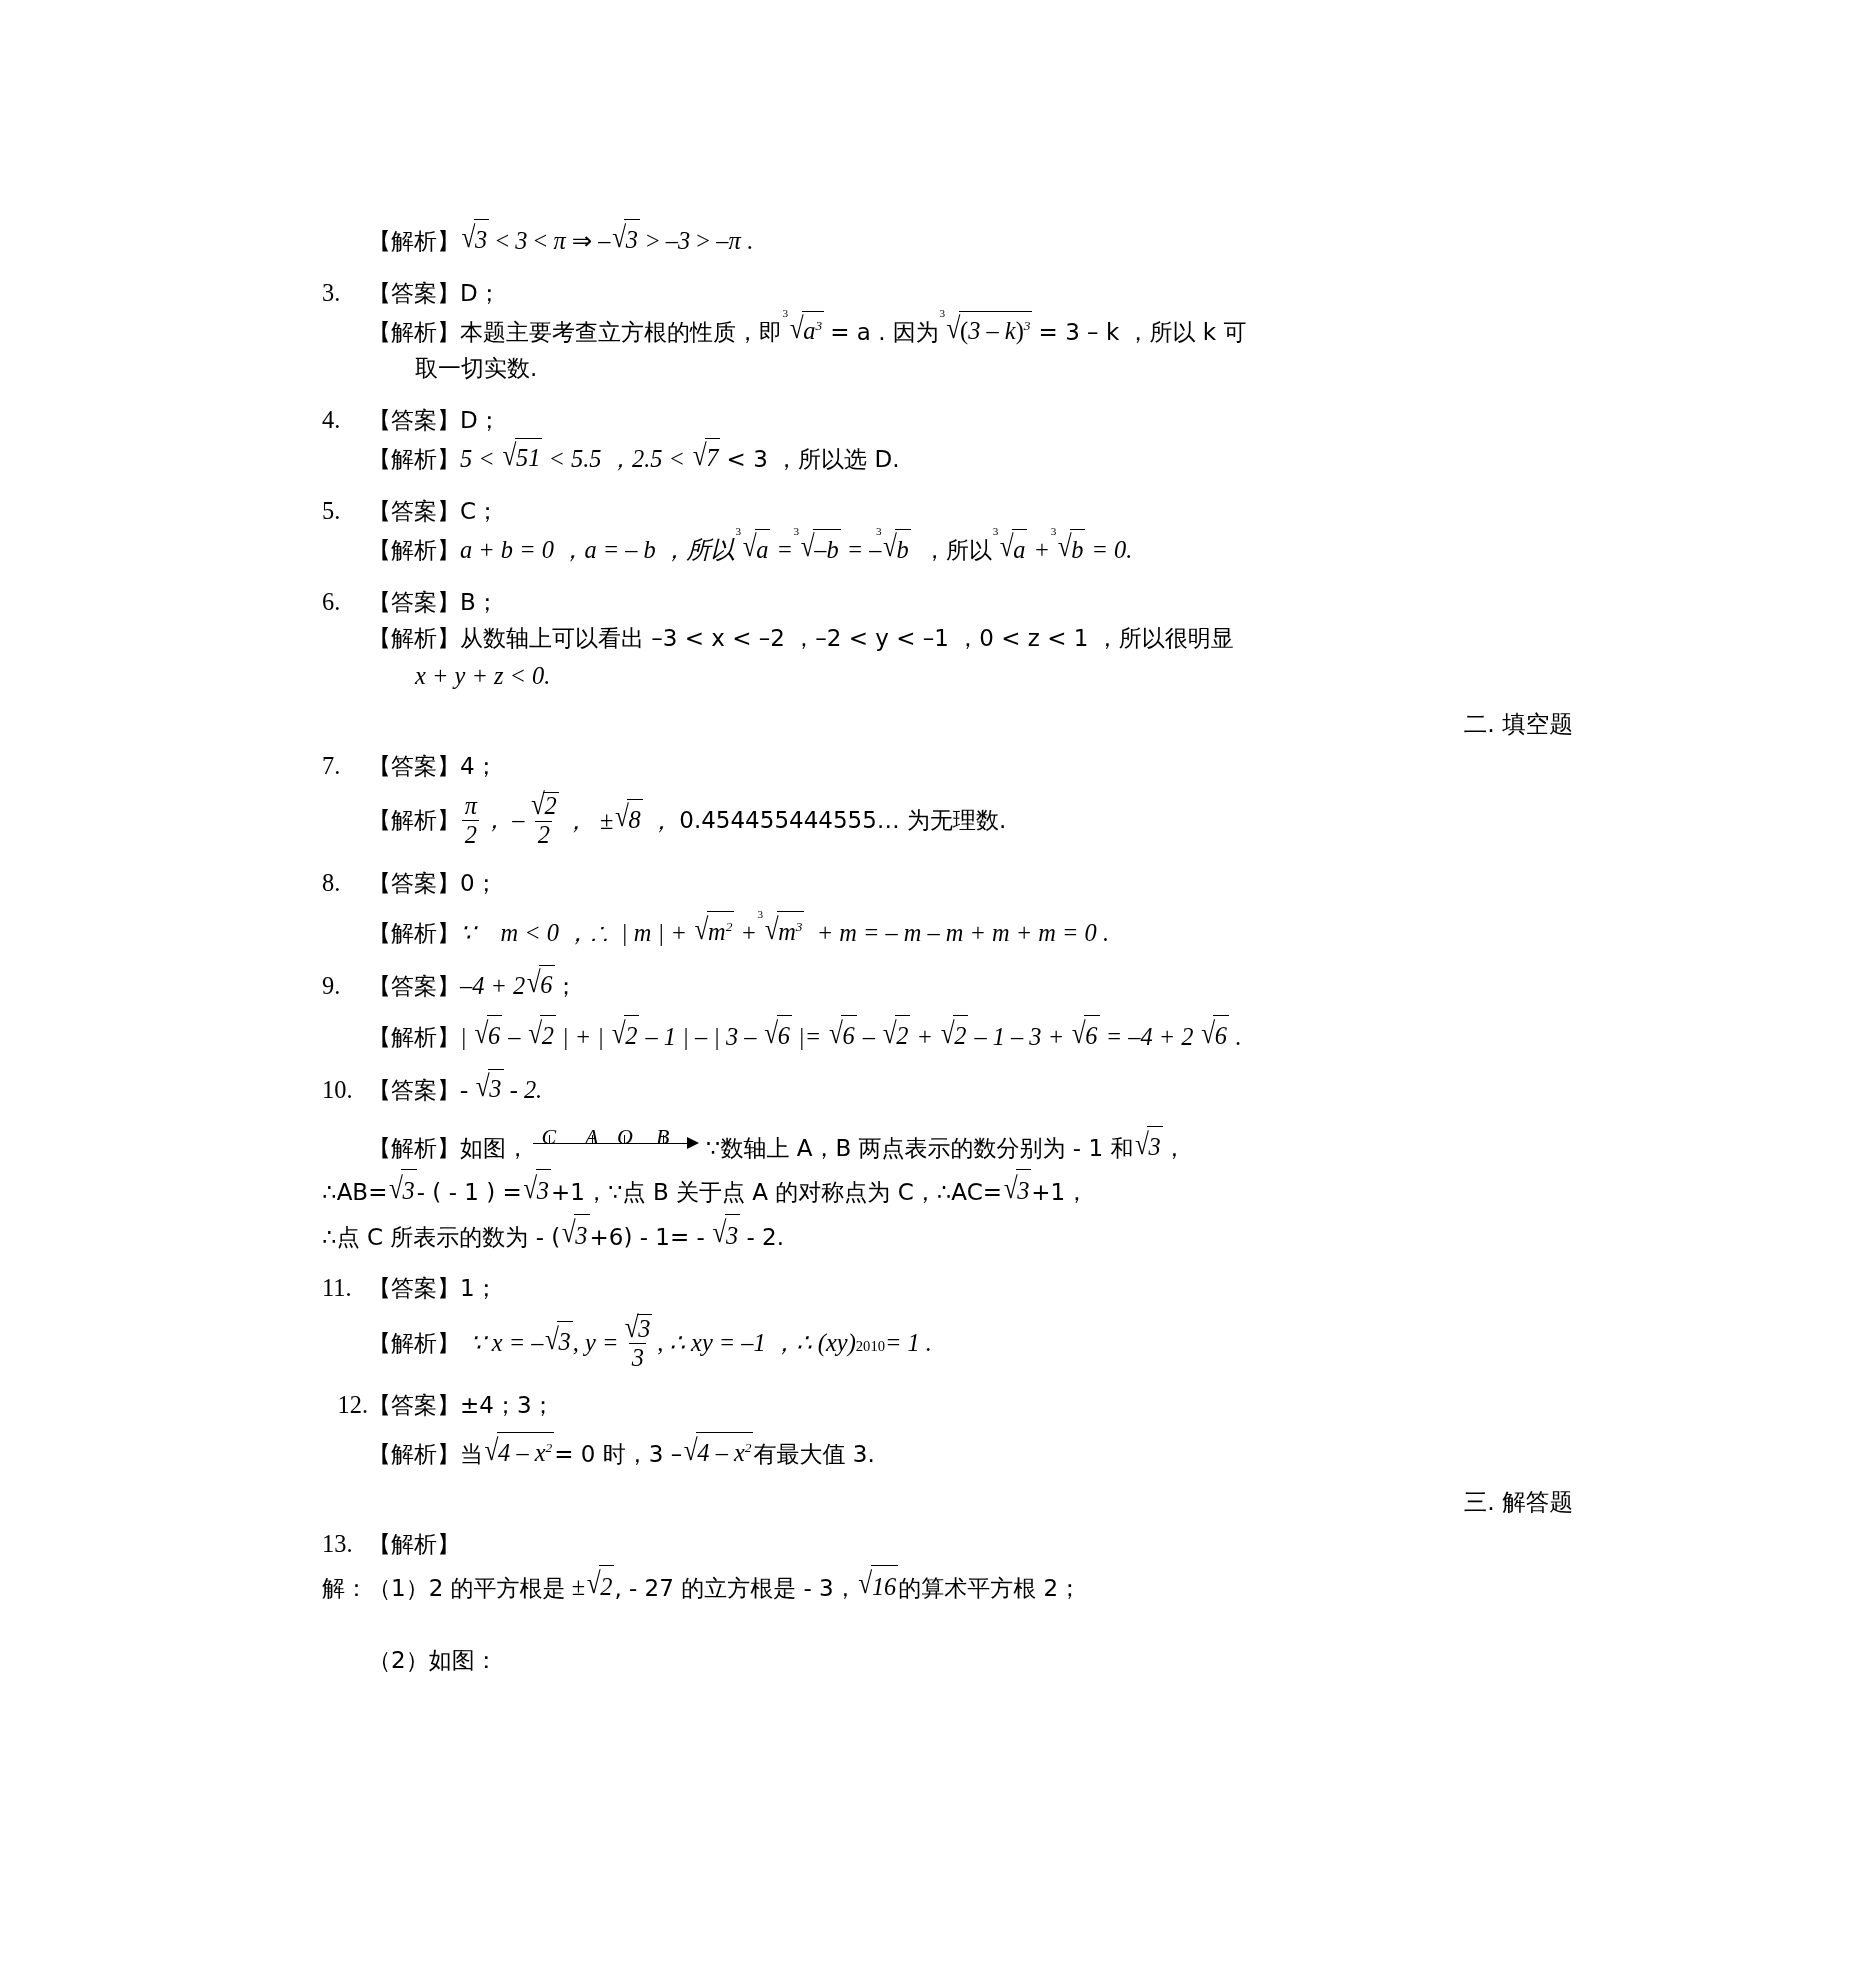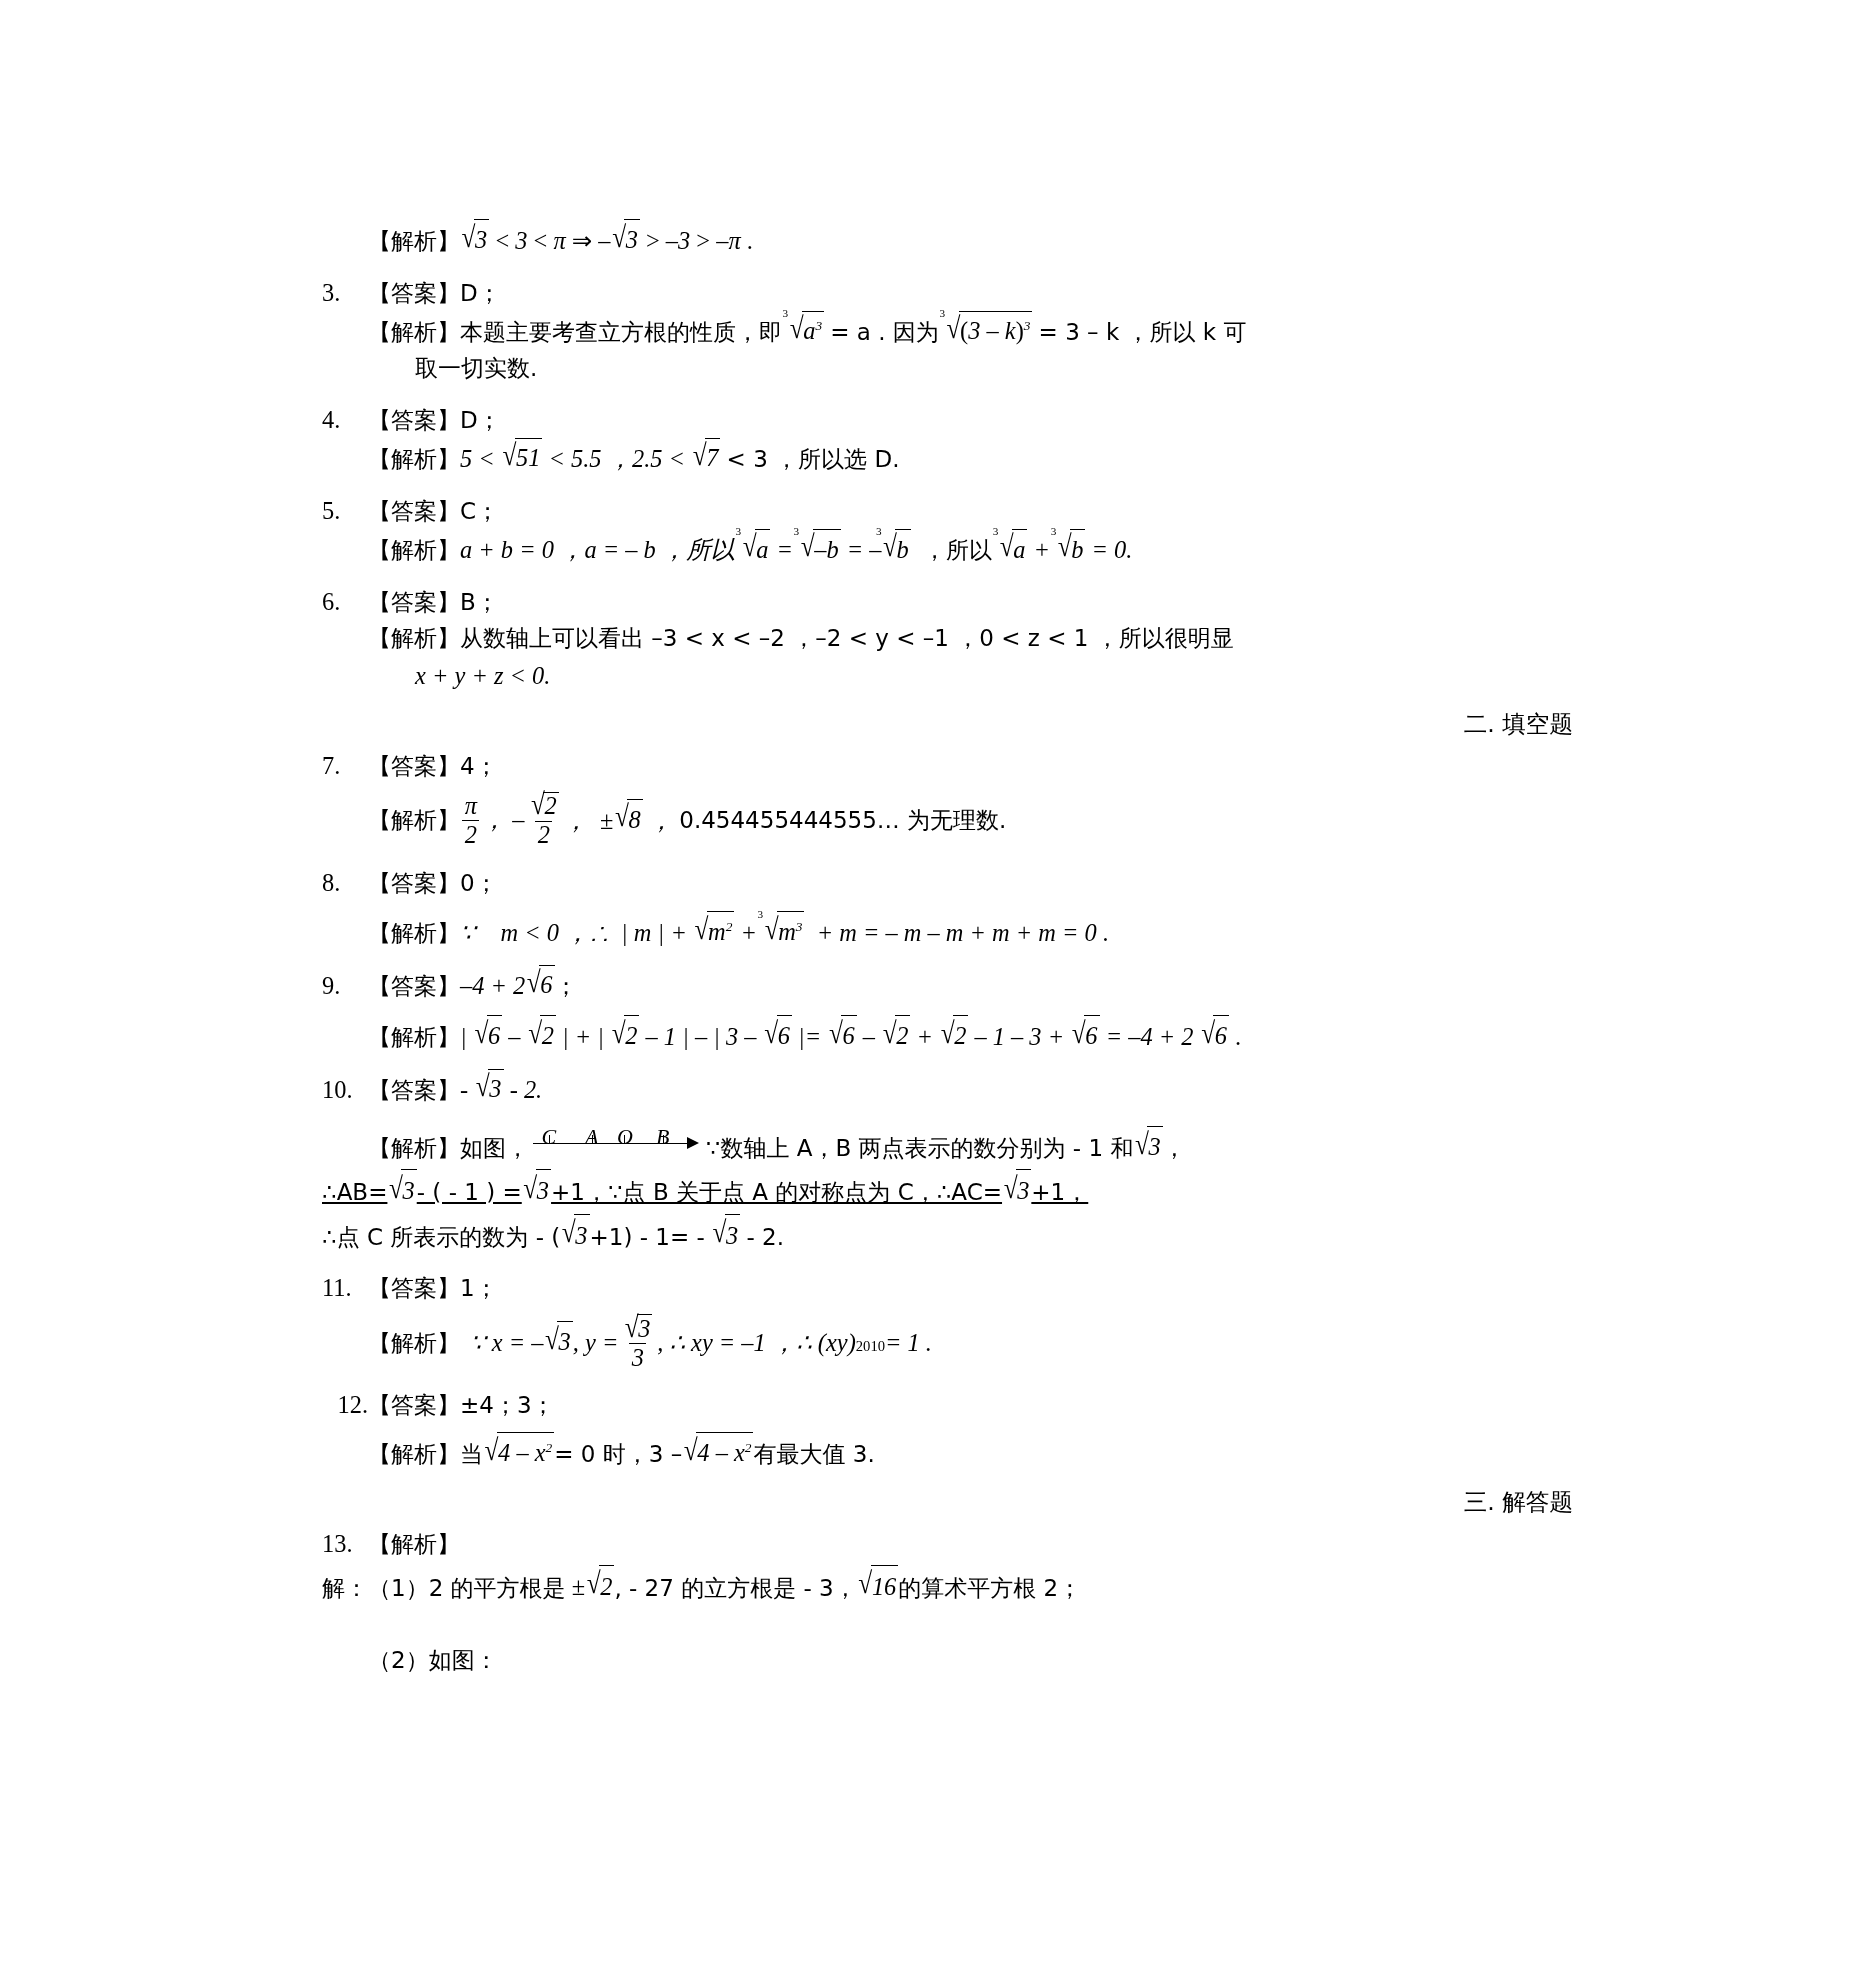--- a/index.html
+++ b/index.html
@@ -338,25 +338,25 @@
         <span class="tick" style="left:130px;"></span>
         <span class="lbl" style="left:8.6px;">C</span>
         <span class="lbl" style="left:52px;">A</span>
         <span class="lbl" style="left:84px;">O</span>
         <span class="lbl" style="left:123px;">B</span>
       </span>
       <span class="body-txt">∵数轴上 A，B 两点表示的数分别为 - 1 和</span>
       <span class="mathtxt"><span class="rad"><span class="sign">√</span><span class="rand">3</span></span></span>
       <span class="body-txt">，</span>
     </div>
-    <div class="row-inline" style="margin-top:3.1px;text-decoration:underline;">
+    <div class="row-inline" style="margin-top:3.1px;">
       <span class="body-txt">∴AB=</span><span class="mathtxt"><span class="rad"><span class="sign">√</span><span class="rand">3</span></span></span><span class="body-txt">- ( - 1 ) =</span><span class="mathtxt"><span class="rad"><span class="sign">√</span><span class="rand">3</span></span></span><span class="body-txt">+1，∵点 B 关于点 A 的对称点为 C，∴AC=</span><span class="mathtxt"><span class="rad"><span class="sign">√</span><span class="rand">3</span></span></span><span class="body-txt">+1，</span>
     </div>
     <div class="row-inline" style="margin-top:3.1px;">
-      <span class="body-txt">∴点 C 所表示的数为 - (</span><span class="mathtxt"><span class="rad"><span class="sign">√</span><span class="rand">3</span></span></span><span class="body-txt">+1) - 1= -</span><span class="mathtxt">&nbsp;<span class="rad"><span class="sign">√</span><span class="rand">3</span></span>&nbsp;</span><span class="body-txt">- 2.</span>
+      <span class="body-txt">∴点 C 所表示的数为 - (</span><span class="mathtxt"><span class="rad"><span class="sign">√</span><span class="rand">3</span></span></span><span class="body-txt">+6) - 1= -</span><span class="mathtxt">&nbsp;<span class="rad"><span class="sign">√</span><span class="rand">3</span></span>&nbsp;</span><span class="body-txt">- 2.</span>
     </div>
   </div>
 
   <div class="block">
     <div class="line" style="margin-top:10.2px;">
       <span class="num">11.</span>
       <span class="tag">【答案】</span>
       <span class="body-txt">1；</span>
     </div>
     <div class="line indent1" style="margin-top:10.2px;">

